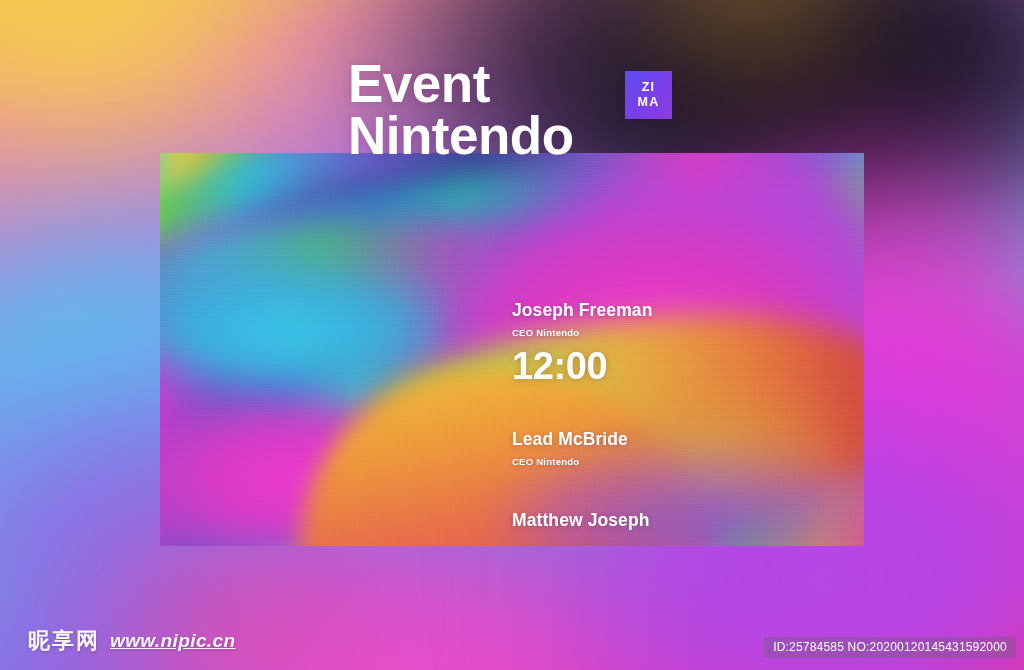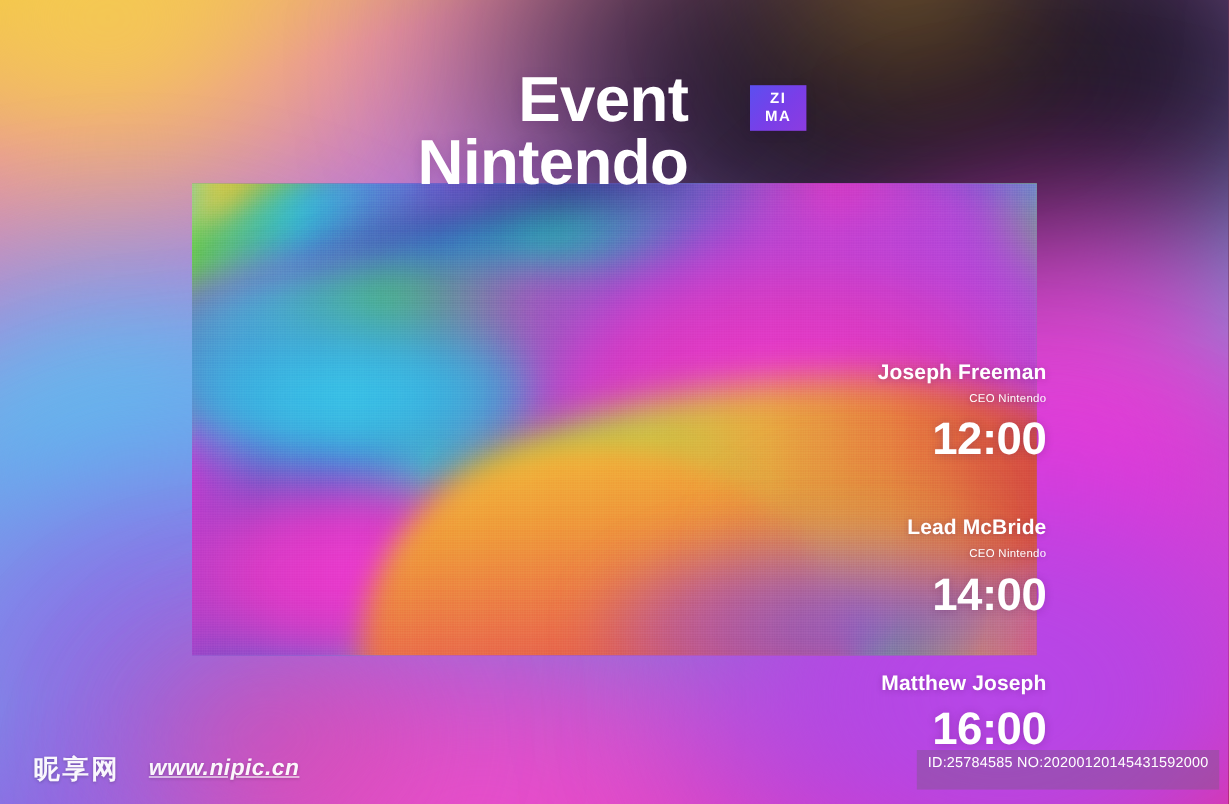--- a/index.html
+++ b/index.html
@@ -10,22 +10,21 @@
   body {
     font-family: "Liberation Sans", sans-serif;
   }
 
   
   #poster {
     position: relative;
     width: 1024px;
     height: 670px;
     overflow: hidden;
-    background: #b91c1c;
-    text-align: right;
+    background: #0f172a;
   }
 
   
   .bg-layer {
     position: absolute;
     inset: 0;
     pointer-events: none;
   }
   .bg-base {
     background:
@@ -108,21 +107,21 @@
     letter-spacing: -0.5px;
     text-shadow: 0 1px 10px rgba(90,30,120,0.22);
   }
 
   
   .brand-mark {
     position: absolute;
     left: 625px;
     top: 71px;
     width: 47px;
-    height: 38px;
+    height: 48px;
     background: linear-gradient(135deg, #5b4ff0 0%, #7a3ee8 55%, #8c3ce0 100%);
     display: flex;
     flex-direction: column;
     align-items: center;
     justify-content: center;
     z-index: 13;
     box-shadow: 0 2px 8px rgba(40,10,80,0.25);
   }
   .brand-row {
     color: #ffffff;
@@ -323,21 +322,21 @@
     font-size: 17.5px;
     font-weight: bold;
     letter-spacing: 0.1px;
     line-height: 1.2;
     text-shadow: 0 1px 5px rgba(80,20,90,0.30);
   }
   .slot-role {
     display: block;
     color: #ffffff;
     font-size: 9.5px;
-    font-weight: normal;
+    font-weight: bold;
     letter-spacing: 0.25px;
     margin-top: 6px;
     line-height: 1.2;
     text-shadow: 0 1px 4px rgba(80,20,90,0.30);
   }
   .slot-time {
     display: block;
     color: #ffffff;
     font-size: 38px;
     font-weight: bold;
@@ -347,21 +346,21 @@
     text-shadow: 0 1px 7px rgba(80,20,90,0.28);
   }
 
   
   .watermark {
     position: absolute;
     left: 28px;
     bottom: 14px;
     display: flex;
     align-items: center;
-    gap: 24px;
+    gap: 10px;
     z-index: 30;
   }
   .wm-cn {
     color: #ffffff;
     font-size: 22px;
     font-weight: bold;
     letter-spacing: 2px;
     font-family: "DejaVu Sans", sans-serif;
     opacity: 0.95;
     text-shadow: 0 1px 3px rgba(0,0,0,0.25);
@@ -374,21 +373,21 @@
     letter-spacing: 0.4px;
     opacity: 0.95;
     text-shadow: 0 1px 3px rgba(0,0,0,0.25);
     text-decoration: underline;
   }
 
   .id-badge {
     position: absolute;
     right: 8px;
     bottom: 12px;
-    padding: 3px 9px 16px;
+    padding: 3px 9px 4px;
     background: rgba(120,90,130,0.42);
     color: #ffffff;
     font-size: 12px;
     letter-spacing: 0.2px;
     white-space: nowrap;
     z-index: 30;
   }
 </style>
 </head>
 <body>
@@ -439,26 +438,24 @@
 
     <div class="slot">
       <span class="slot-name">Joseph Freeman</span>
       <span class="slot-role">CEO Nintendo</span>
       <span class="slot-time">12:00</span>
     </div>
 
     <div class="slot">
       <span class="slot-name">Lead McBride</span>
       <span class="slot-role">CEO Nintendo</span>
-      <span class="slot-time">14:00</span>
     </div>
 
     <div class="slot">
       <span class="slot-name">Matthew Joseph</span>
-      <span class="slot-time">16:00</span>
     </div>
 
   </div>
 
   <div class="watermark">
     <span class="wm-cn">昵享网</span>
     <span class="wm-url">www.nipic.cn</span>
   </div>
 
   <div class="id-badge">ID:25784585 NO:20200120145431592000</div>

